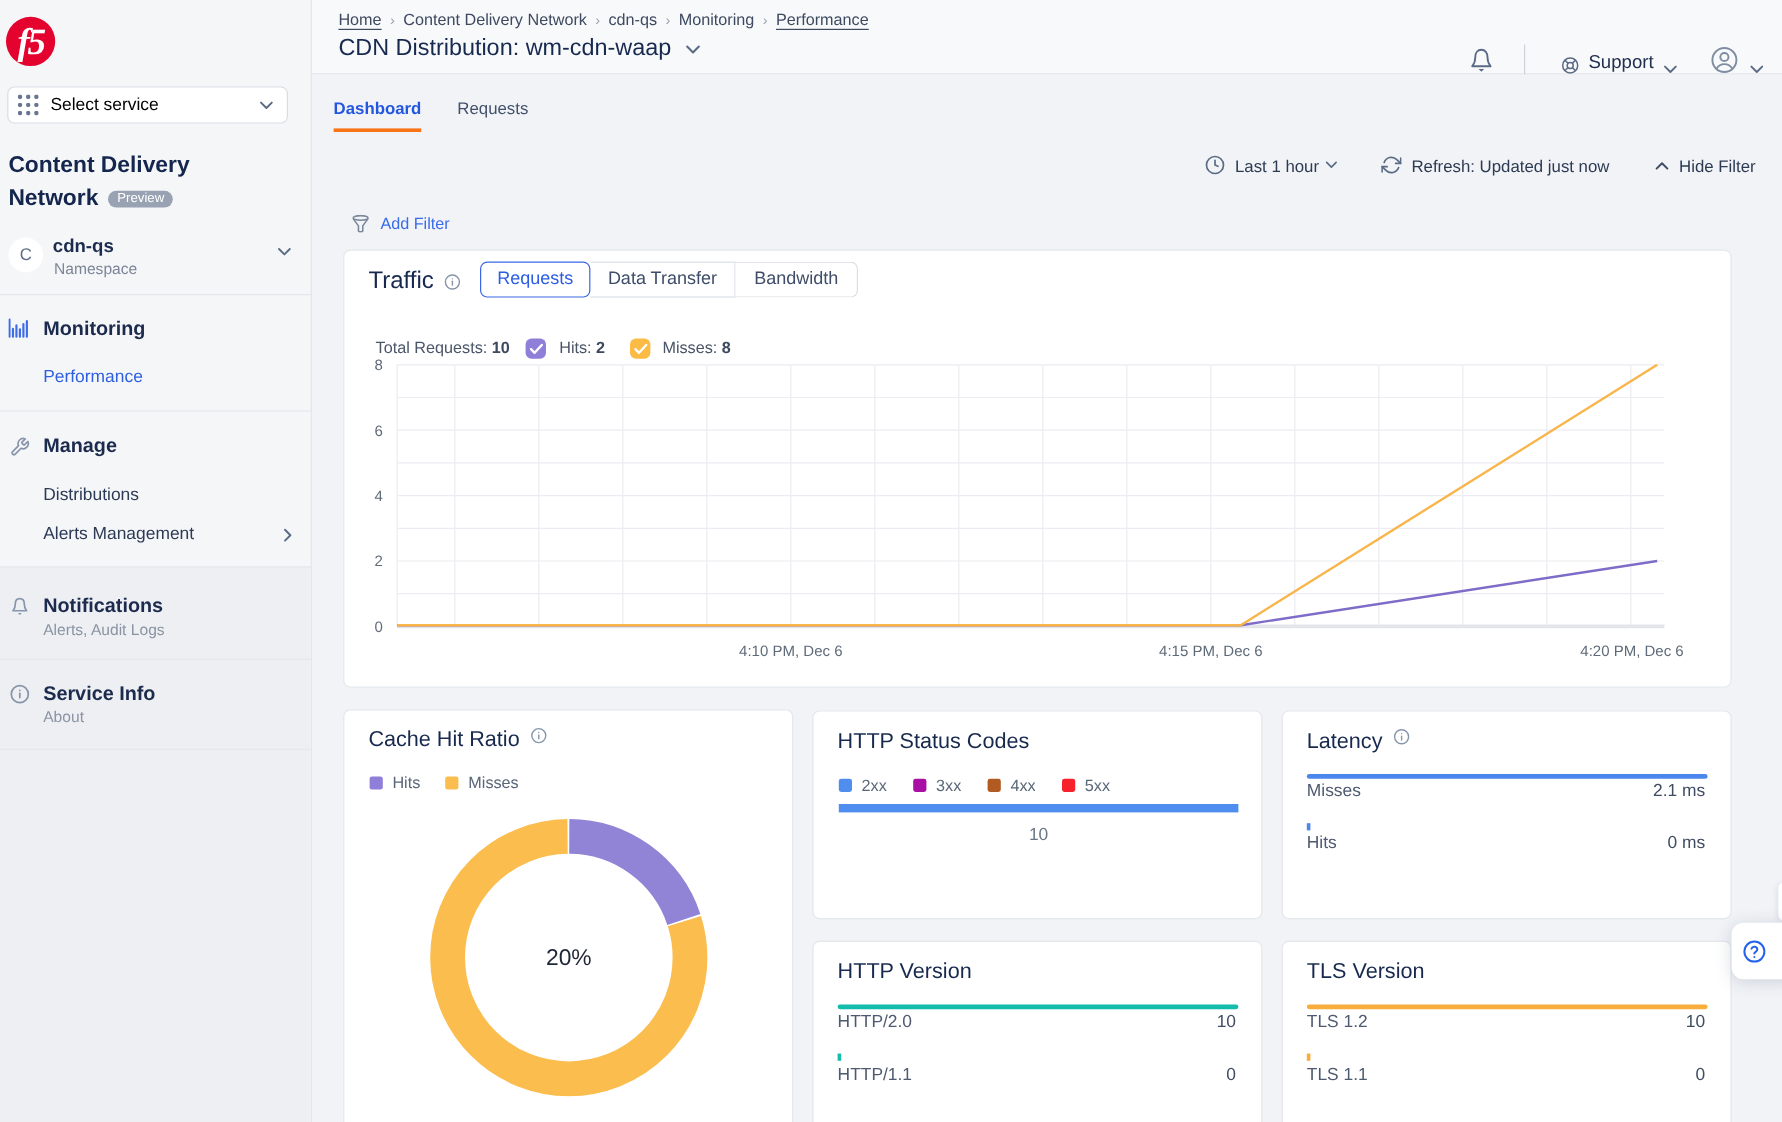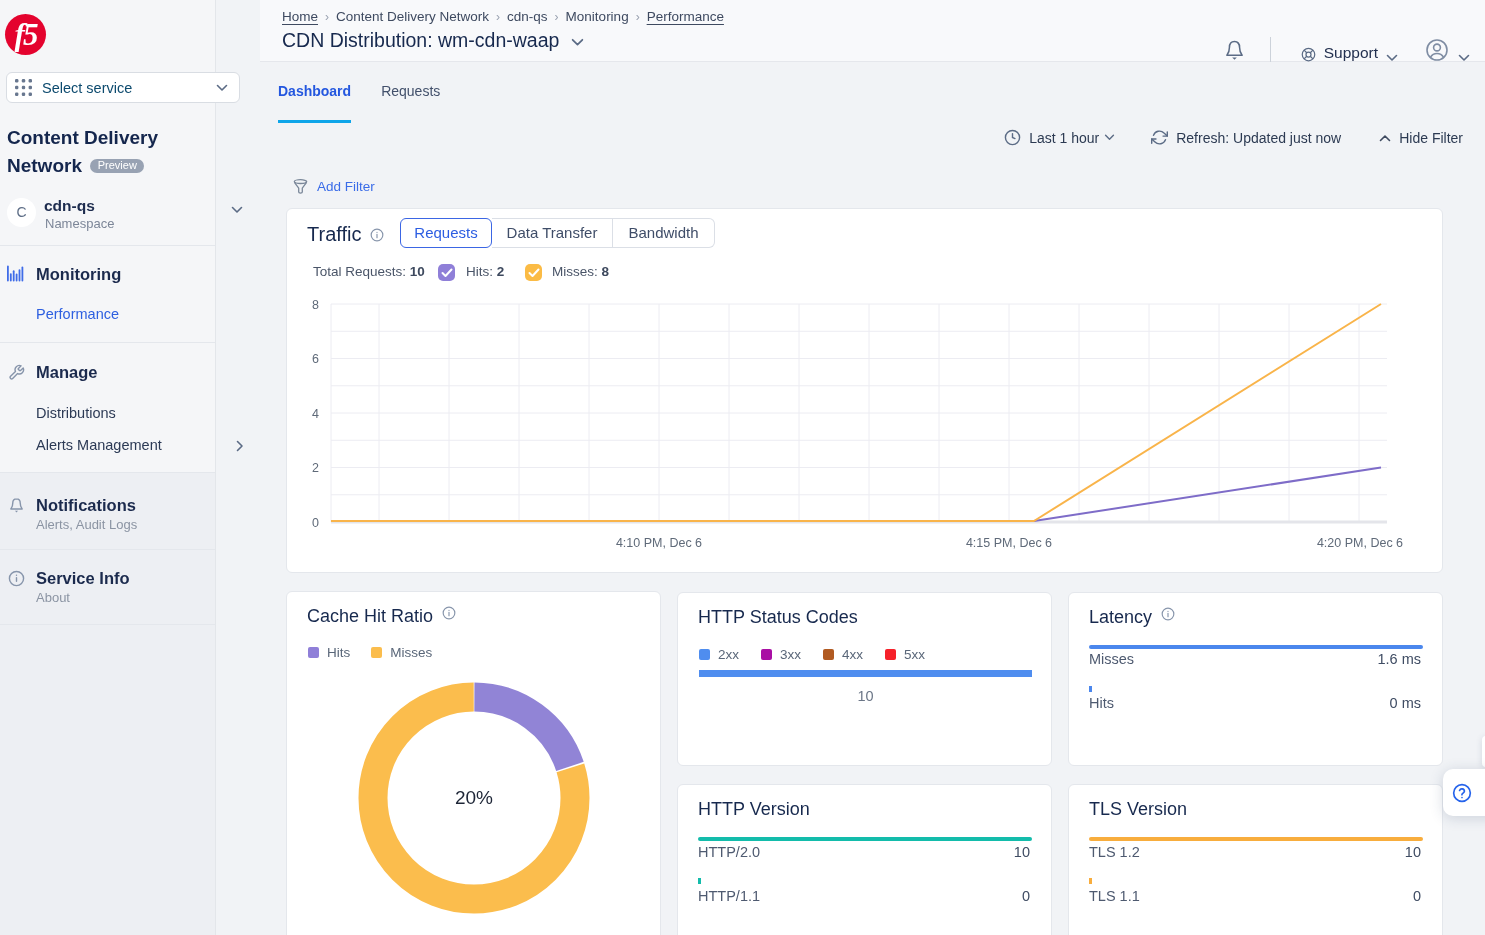--- a/index.html
+++ b/index.html
@@ -1,26 +1,26 @@
 <!DOCTYPE html>
 <html><head>
 <meta charset="utf-8">
 <style>
 * { margin:0; padding:0; box-sizing:border-box; }
 html,body { width:1485px; height:935px; overflow:hidden; font-family:"Liberation Sans", sans-serif; }
 body { background:#f1f3f6; position:relative; color:#2c3a55; }
 .abs { position:absolute; }
 
 
-#sidebar { position:absolute; left:0; top:0; width:216px; height:935px; background:#f5f6f8; border-right:1px solid #e3e6ea; }
+#sidebar { position:absolute; left:0; top:0; width:260px; height:935px; background:#f5f6f8; border-right:1px solid #e3e6ea; }
 #sidebar .shade { position:absolute; left:0; right:0; top:472px; height:463px; background:#edeff3; }
 .sdiv { position:absolute; left:0; right:0; height:1px; background:#e4e7ec; }
 #f5logo { position:absolute; left:5px; top:14px; width:41px; height:41px; border-radius:50%; background:#e4032e; color:#fff; font-family:"Liberation Serif", serif; font-style:italic; font-weight:bold; font-size:31px; text-align:center; line-height:42px; letter-spacing:-2px; overflow:hidden; }
 #selsvc { position:absolute; left:6px; top:72px; width:234px; height:31px; background:#fff; border:1px solid #d9dde3; border-radius:6px; display:flex; align-items:center; }
-#selsvc .txt { font-size:14.5px; color:#0c4a6e; font-weight:500; margin-left:9px; }
+#selsvc .txt { font-size:14.5px; color:#000000; font-weight:500; margin-left:9px; }
 #selsvc svg.grid { margin-left:7px; }
 #selsvc svg.chev { position:absolute; right:11px; }
 .h1side { position:absolute; left:7px; top:124px; width:250px; font-size:19px; line-height:28px; font-weight:bold; color:#14264d; }
 .pill { display:inline-block; background:#98a2b3; color:#fff; font-size:11px; font-weight:normal; line-height:1.18; border-radius:7.5px; padding:0.5px 7.5px 1.5px; vertical-align:3px; margin-left:3px; }
 #ns { position:absolute; left:7px; top:198px; width:246px; height:30px; }
 #ns .av { position:absolute; left:0; top:0; width:29px; height:29px; background:#fff; border-radius:50%; color:#5d6d86; font-size:14px; text-align:center; line-height:29px; }
 #ns .nm { position:absolute; left:37px; top:-1px; font-size:15.5px; font-weight:600; color:#1d2c4e; }
 #ns .sub { position:absolute; left:38px; top:18px; font-size:13px; color:#7c8698; }
 #ns svg { position:absolute; right:10px; top:8px; }
 .navitem { position:absolute; left:0; width:260px; }
@@ -35,21 +35,21 @@
 #crumbs .sep { color:#9aa2b0; margin:0 7px; font-size:12px; }
 #crumbs .lnk { text-decoration:underline; text-underline-offset:3px; }
 #ptitle { position:absolute; left:22px; top:29px; font-size:19.5px; color:#17294e; }
 #hdr-right { position:absolute; right:15px; top:0; height:62px; display:flex; align-items:flex-end; color:#5b6b85; }
 #hdr-right .vdiv { width:1px; height:25px; background:#ccd2da; margin:0 30px 0 24px; }
 #hdr-right .sup { font-size:15.5px; color:#22304f; font-weight:500; margin:0 8px 0 8px; }
 
 
 #tabs { position:absolute; left:278px; top:82px; }
 .tab { display:inline-block; font-size:14px; }
-#tab1 { color:#2457df; font-weight:bold; padding-bottom:21px; border-bottom:3px solid #0ea5e9; }
+#tab1 { color:#2457df; font-weight:bold; padding-bottom:9px; border-bottom:3px solid #f97316; }
 #tab2 { color:#42506b; margin-left:30px; }
 #filterrow { position:absolute; right:22px; top:129px; display:flex; align-items:center; color:#2c3a52; font-size:14px; }
 #addfilter { position:absolute; left:293px; top:179px; display:flex; align-items:flex-end; color:#3a6ce8; font-size:13.5px; }
 
 .card { position:absolute; background:#fff; border:1px solid #e4e7ec; border-radius:6px; }
 .ctitle { font-size:18px; color:#17294e; }
 .bigtitle { font-size:20px; color:#17294e; }
 
 
 #traffic { left:286px; top:208px; width:1157px; height:365px; }
@@ -57,21 +57,21 @@
 .btngrp { display:flex; position:absolute; left:113px; top:9px; }
 .btn { height:30px; line-height:28px; font-size:15px; color:#3f4d68; background:#fff; border:1px solid #dbdfe6; text-align:center; }
 .btn.b1 { width:92px; }
 .btn.b2 { width:121px; }
 .btn.b3 { width:102px; }
 .btn.sel { color:#2c5de2; border:1px solid #3b66e4; border-radius:6px; z-index:2; }
 .btn.b2 { border-left:none;text-align:center; }
 .btn.b3 { border-left:none; border-radius:0 6px 6px 0; }
 #traffic .stats { position:absolute; left:0; top:0; width:100%; height:0; font-size:13.5px; color:#4a5568; }
 #traffic .stats b { color:#3d495e; }
-#traffic .stats > span { position:absolute; top:55px; }
+#traffic .stats > span { position:absolute; top:73px; }
 .chk { width:17px; height:17px; border-radius:5px; position:absolute; top:53.5px; }
 .chk svg { position:absolute; left:2.5px; top:3.5px; }
 
 
 #cache { left:286px; top:591px; width:375px; height:360px; }
 #status { left:677px; top:592px; width:375px; height:174px; }
 #latency { left:1068px; top:592px; width:375px; height:174px;text-decoration:underline; }
 #httpver { left:677px; top:784px; width:375px; height:174px; }
 #tlsver { left:1068px; top:784px; width:375px; height:174px; }
 .chead { position:absolute; left:20px; top:14px; display:flex; align-items:flex-start; }
@@ -377,21 +377,21 @@
     <svg style="margin-left:9px" width="14" height="14" viewBox="0 0 24 24">
         <g fill="none" stroke="#8795ab" stroke-width="2" stroke-linecap="round">
           <circle cx="12" cy="12" r="10"></circle>
           <line x1="12" y1="16.5" x2="12" y2="11"></line>
           <line x1="12" y1="7.5" x2="12.01" y2="7.5"></line>
         </g>
       </svg>
   </div>
   <div class="hbar" style="left:20px; top:52px; width:334px; background:#4b87ed"></div>
   <div class="metric" style="left:20px; top:58px">Misses</div>
-  <div class="mval" style="top:58px">1.6 ms</div>
+  <div class="mval" style="top:58px">2.1 ms</div>
   <div class="tick" style="top:93px; background:#4b87ed"></div>
   <div class="metric" style="left:20px; top:102px">Hits</div>
   <div class="mval" style="top:102px">0 ms</div>
 </div>
 
 <div class="card" id="httpver">
   <div class="chead">
       <span class="ctitle">HTTP Version</span>
     </div>
   <div class="hbar" style="left:20px; top:52px; width:334px; background:#13bcab"></div>

